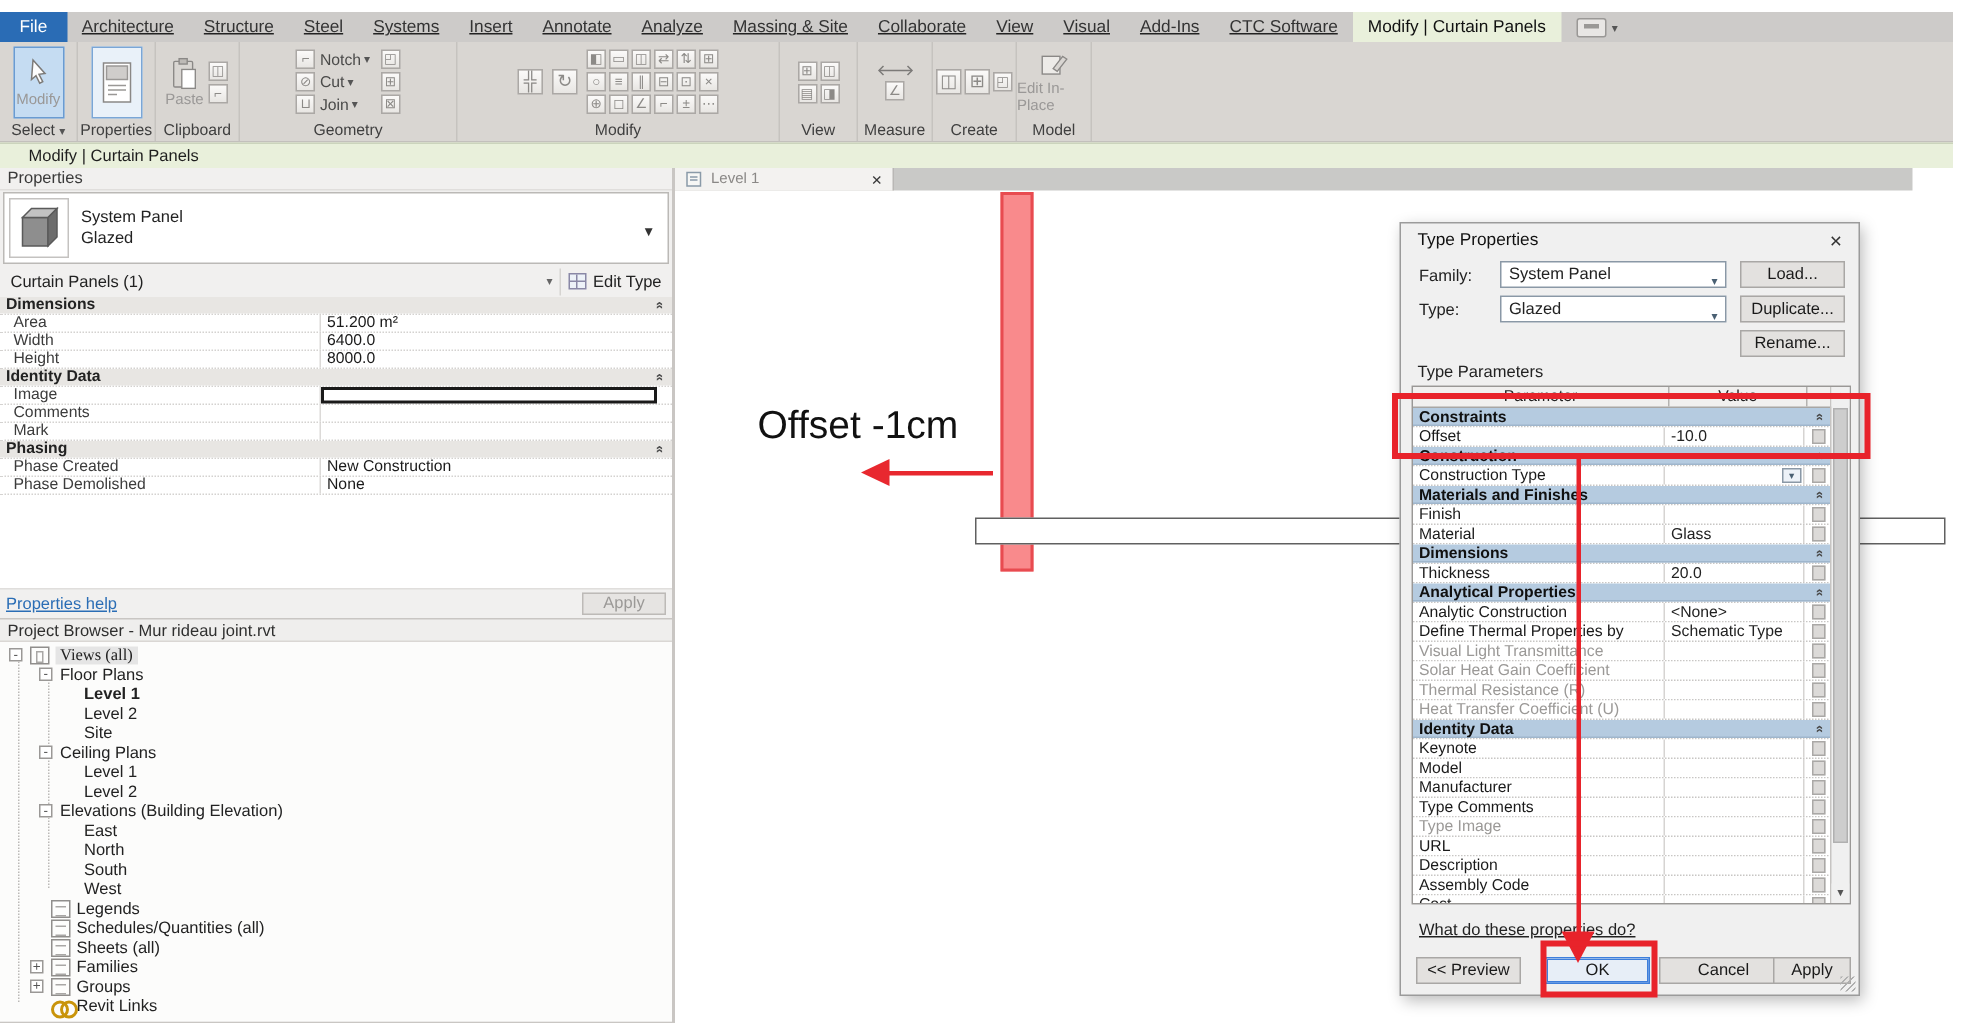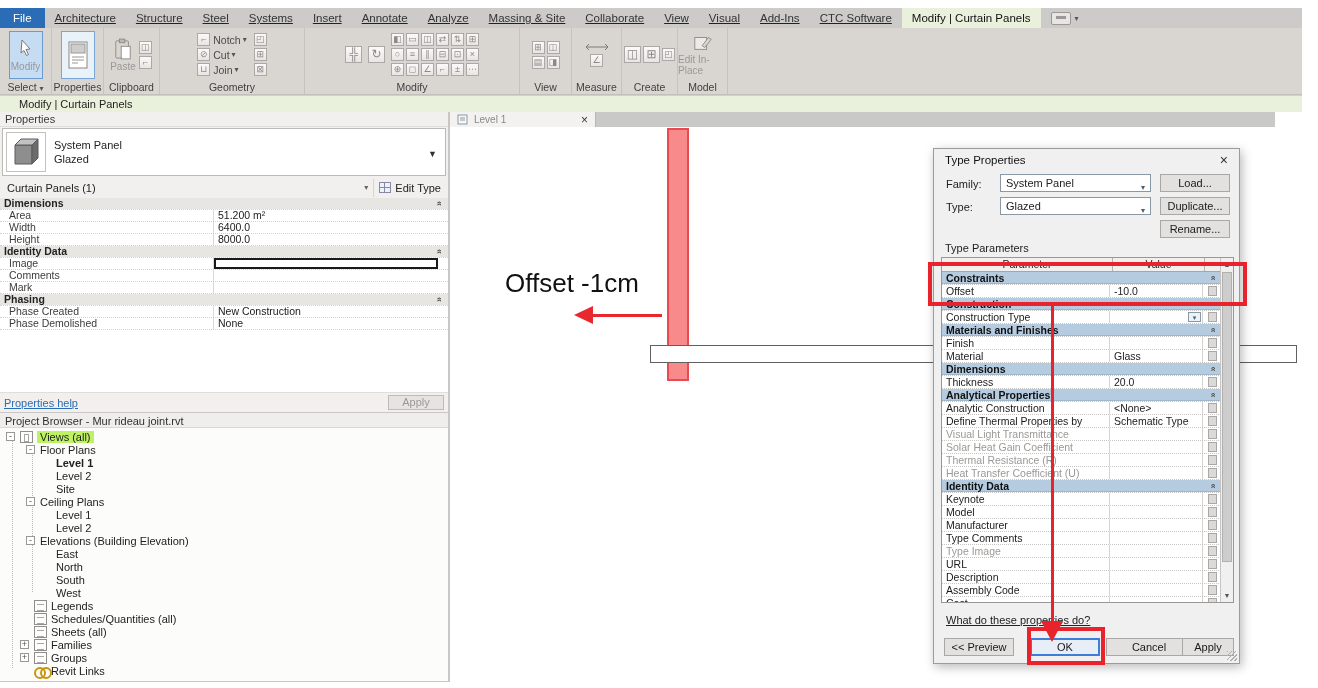--- a/index.html
+++ b/index.html
@@ -91,21 +91,21 @@
   .tico { width:13px; height:12px; margin-right:4px; display:inline-block; position:relative;
     border:1px solid #908E8C; background:#FDFDFC; flex:none; }
   .tico::after { content:""; position:absolute; left:2px; right:2px; top:3px; height:5px;
     border-top:1px solid #A9A7A5; border-bottom:1px solid #A9A7A5; }
   .tico[data-ico="views"]::after { border:1px solid #A9A7A5; top:2px; height:6px; left:3px; right:3px; }
   .tico[data-ico="revit-links"] { border:none; background:none; }
   .tico[data-ico="revit-links"]::before { content:""; position:absolute; left:0; top:2px; width:8px; height:8px;
     border:2px solid #C9940A; border-radius:50%; }
   .tico[data-ico="revit-links"]::after { content:""; position:absolute; left:6px; top:2px; width:8px; height:8px;
     border:2px solid #C9940A; border-radius:50%; }
-  .sel .tlabel { background:#bef264; padding:0 3px; }
+  .sel .tlabel { background:#e5e5e5; padding:0 3px;font-family:Liberation Serif, serif; }
   .boldi .tlabel { font-weight:bold; }
 
   
   .canvas { position:absolute; left:450px; top:112px; width:852px; height:576px; background:#fff; }
   .vtabs { position:absolute; left:0; top:0; width:825px; height:15px; background:#C9C9C7; display:flex; }
   .vtab { width:146px; height:15px; background:#F3F2F0; display:flex; align-items:center;
     padding:0 7px; gap:6px; border-right:1px solid #B9B7B5; font-size:10px; color:#8A8886; }
   .vtab-close { margin-left:auto; color:#3A3A3A; font-size:12px; line-height:10px; }
   .wall { position:absolute; left:200px; top:233px; width:647px; height:18px;
     border:1px solid #606060; background:#fff; z-index:3; }

